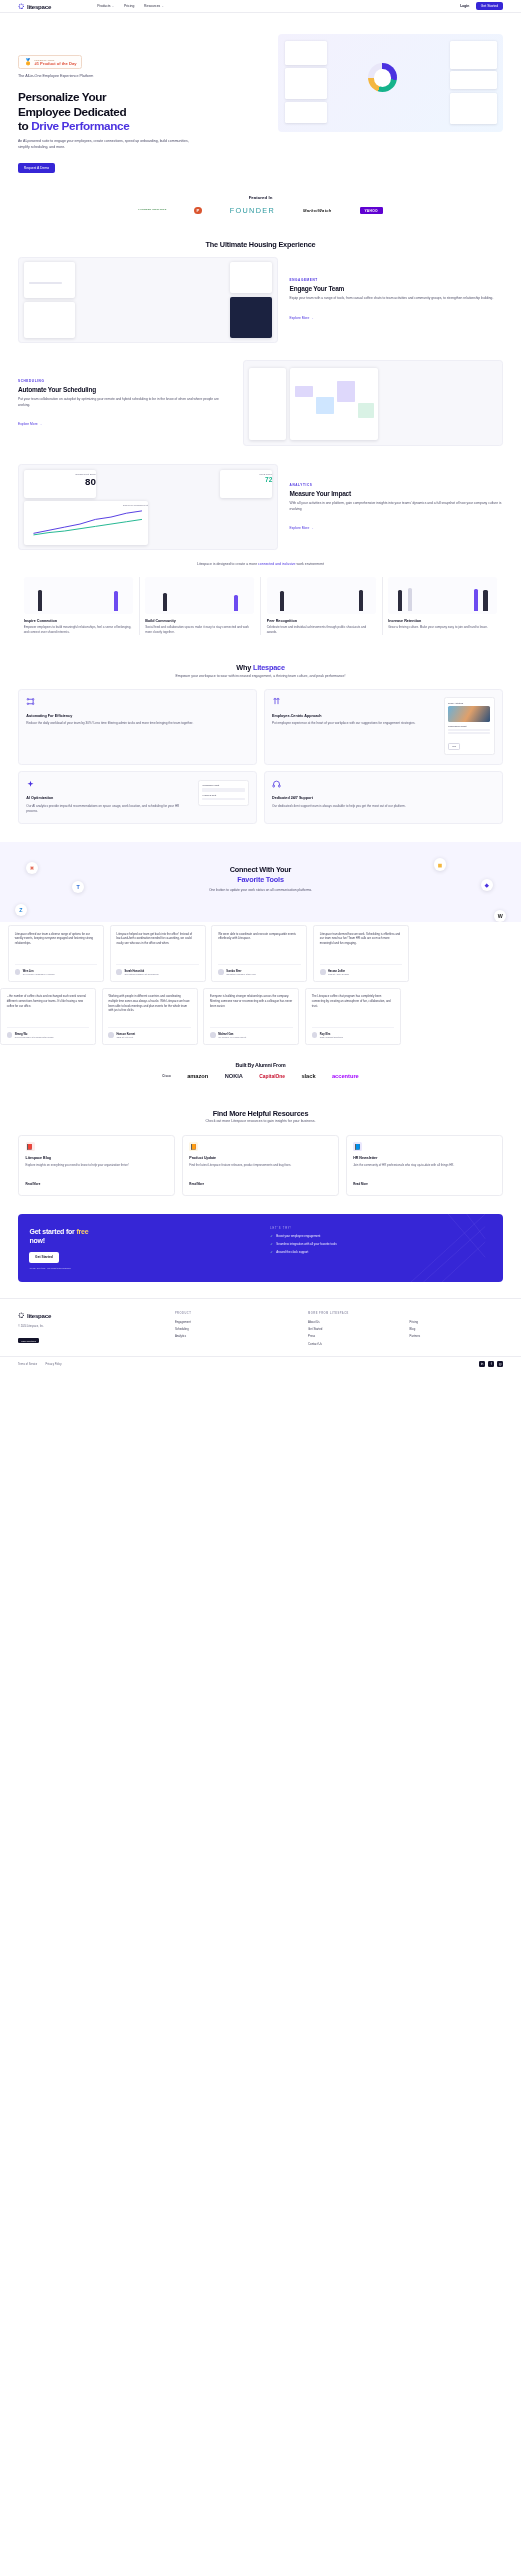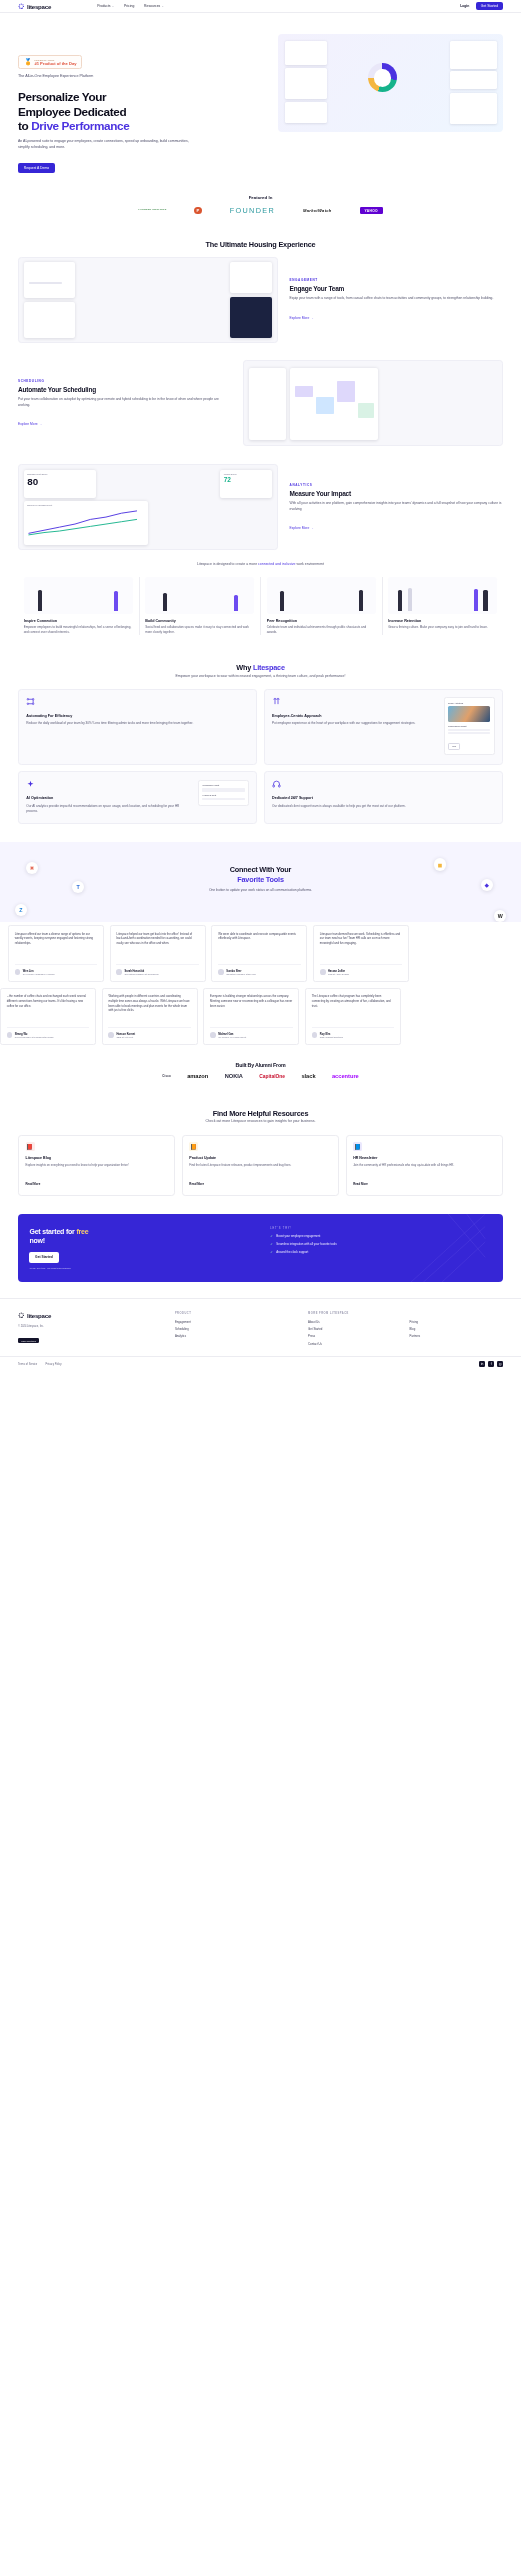--- a/index.html
+++ b/index.html
@@ -63,21 +63,21 @@
   .fblock { display:flex; gap:11.4px; padding:6.5px 18px 11.4px; align-items:center; }
   .fblock.rev { flex-direction:row-reverse; }
   .fcopy { width:44%; }
   .eyebrow { font-size:3.1px; font-weight:700; letter-spacing:0.6px; color:#4b32e0; margin-bottom:3.3px; }
   .fcopy h4 { font-size:6.5px; font-weight:700; letter-spacing:-0.2px; color:#101024; margin-bottom:4.1px; }
   .fcopy p { font-size:3.3px; line-height:1.7; color:#52526b; margin-bottom:4.9px; }
   .explore { font-size:3.3px; color:#4b32e0; cursor:pointer; display:inline-flex; gap:2.4px; }
   .fart { flex:1; height:86px; border-radius:3.3px; position:relative; overflow:hidden;
           background:#f7f7fb; border:0.8px solid #eeeef5; }
   .card-sh { position:absolute; background:#fff; border-radius:2px;
-             box-shadow:0 0.8px 3.3px rgba(20,20,43,.12); }
+             box-shadow:0 0.8px 3.3px rgba(20,20,43,.12);text-align:right; }
   .bar { position:absolute; border-radius:0.8px; }
   
   .mission-grid { display:flex; padding:3.3px 18px 14.7px; }
   .mcard { flex:1; padding:0 5.7px; border-right:0.8px solid #ececf1; }
   .mcard:last-child { border-right:none; }
   .mill { height:37px; border-radius:2.4px; background:#fbfbfe; margin-bottom:4.9px; position:relative; overflow:hidden; }
   .person { position:absolute; bottom:3.3px; width:4.1px; border-radius:1.6px 1.6px 0 0; background:#2b2b3d; }
   .person.p { background:#6d4bf0; }
   .mcard h5 { font-size:3.7px; font-weight:700; color:#101024; margin-bottom:2.4px; }
   .mcard p { font-size:3px; line-height:1.65; color:#5a5a74; }

